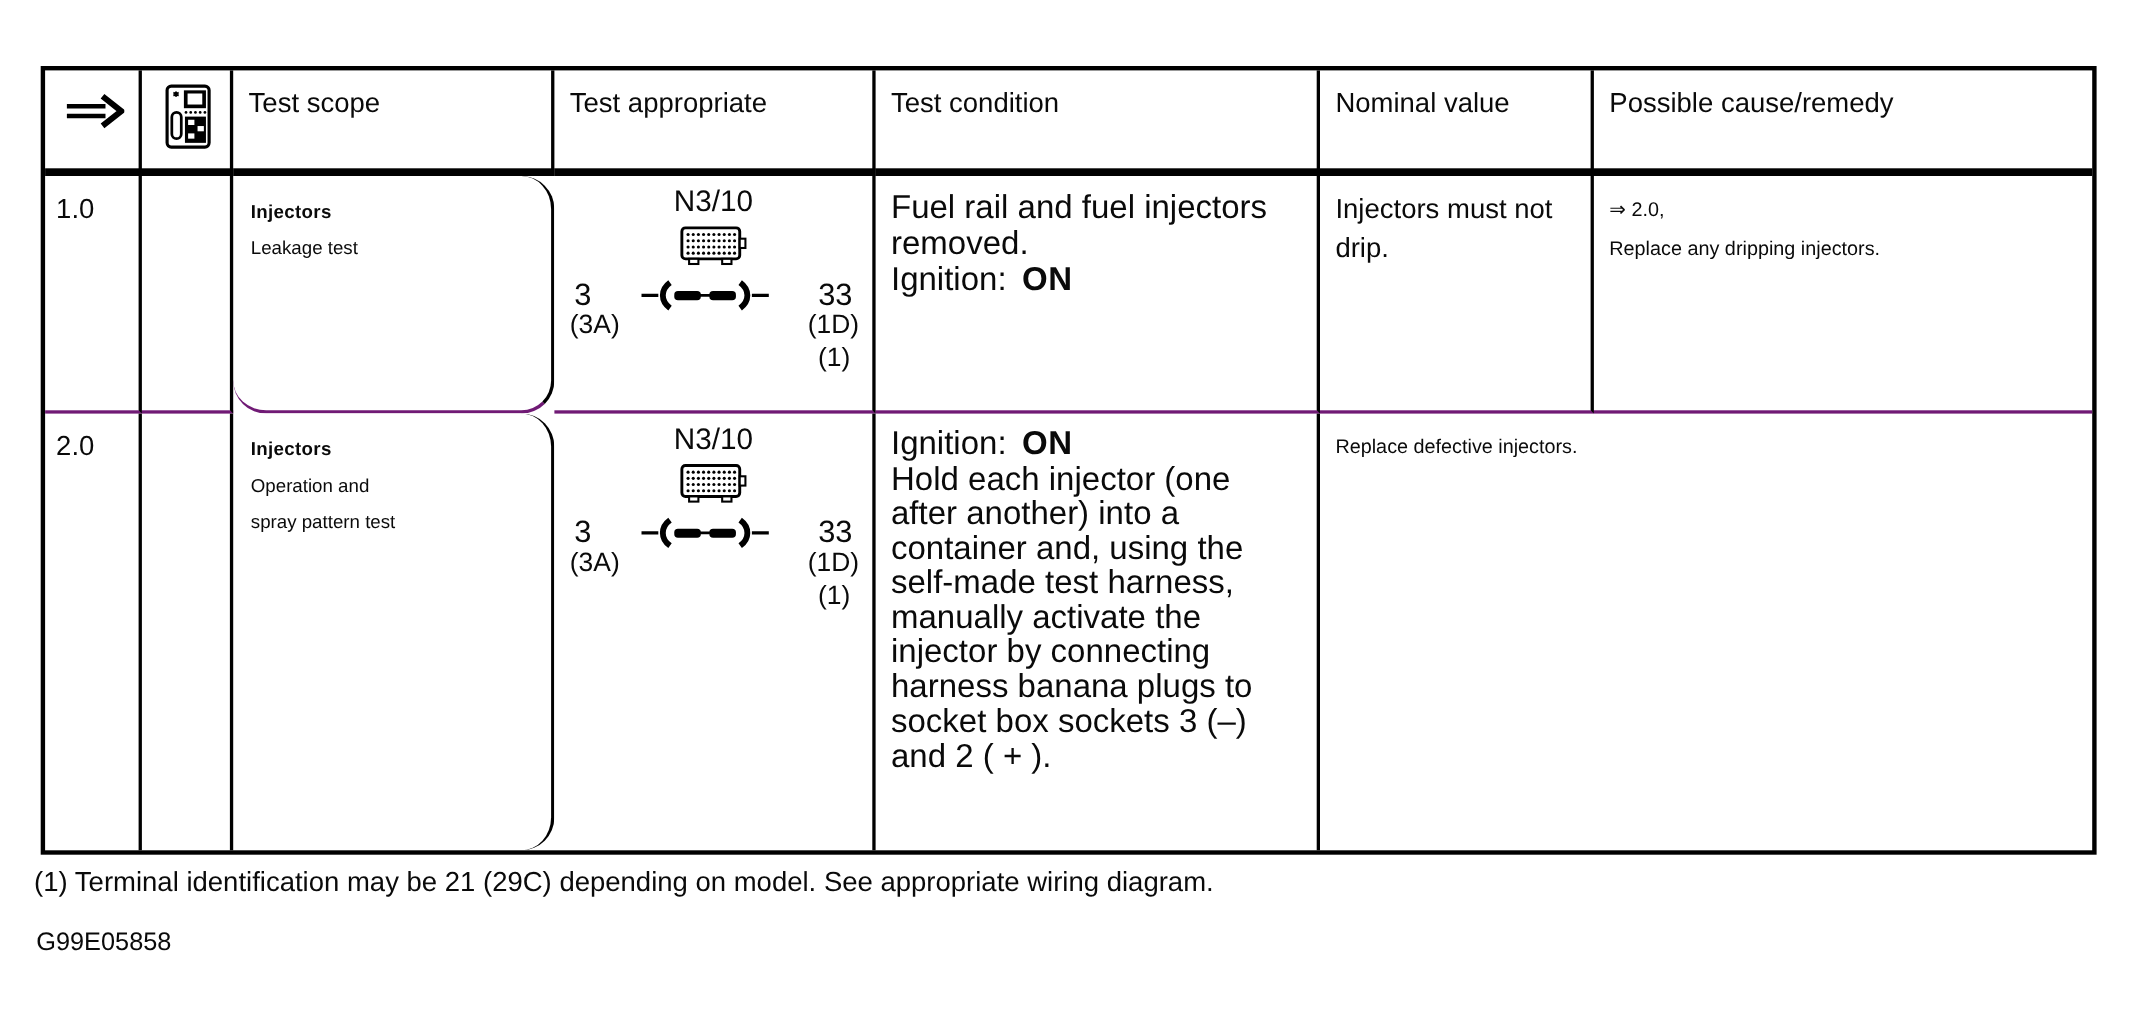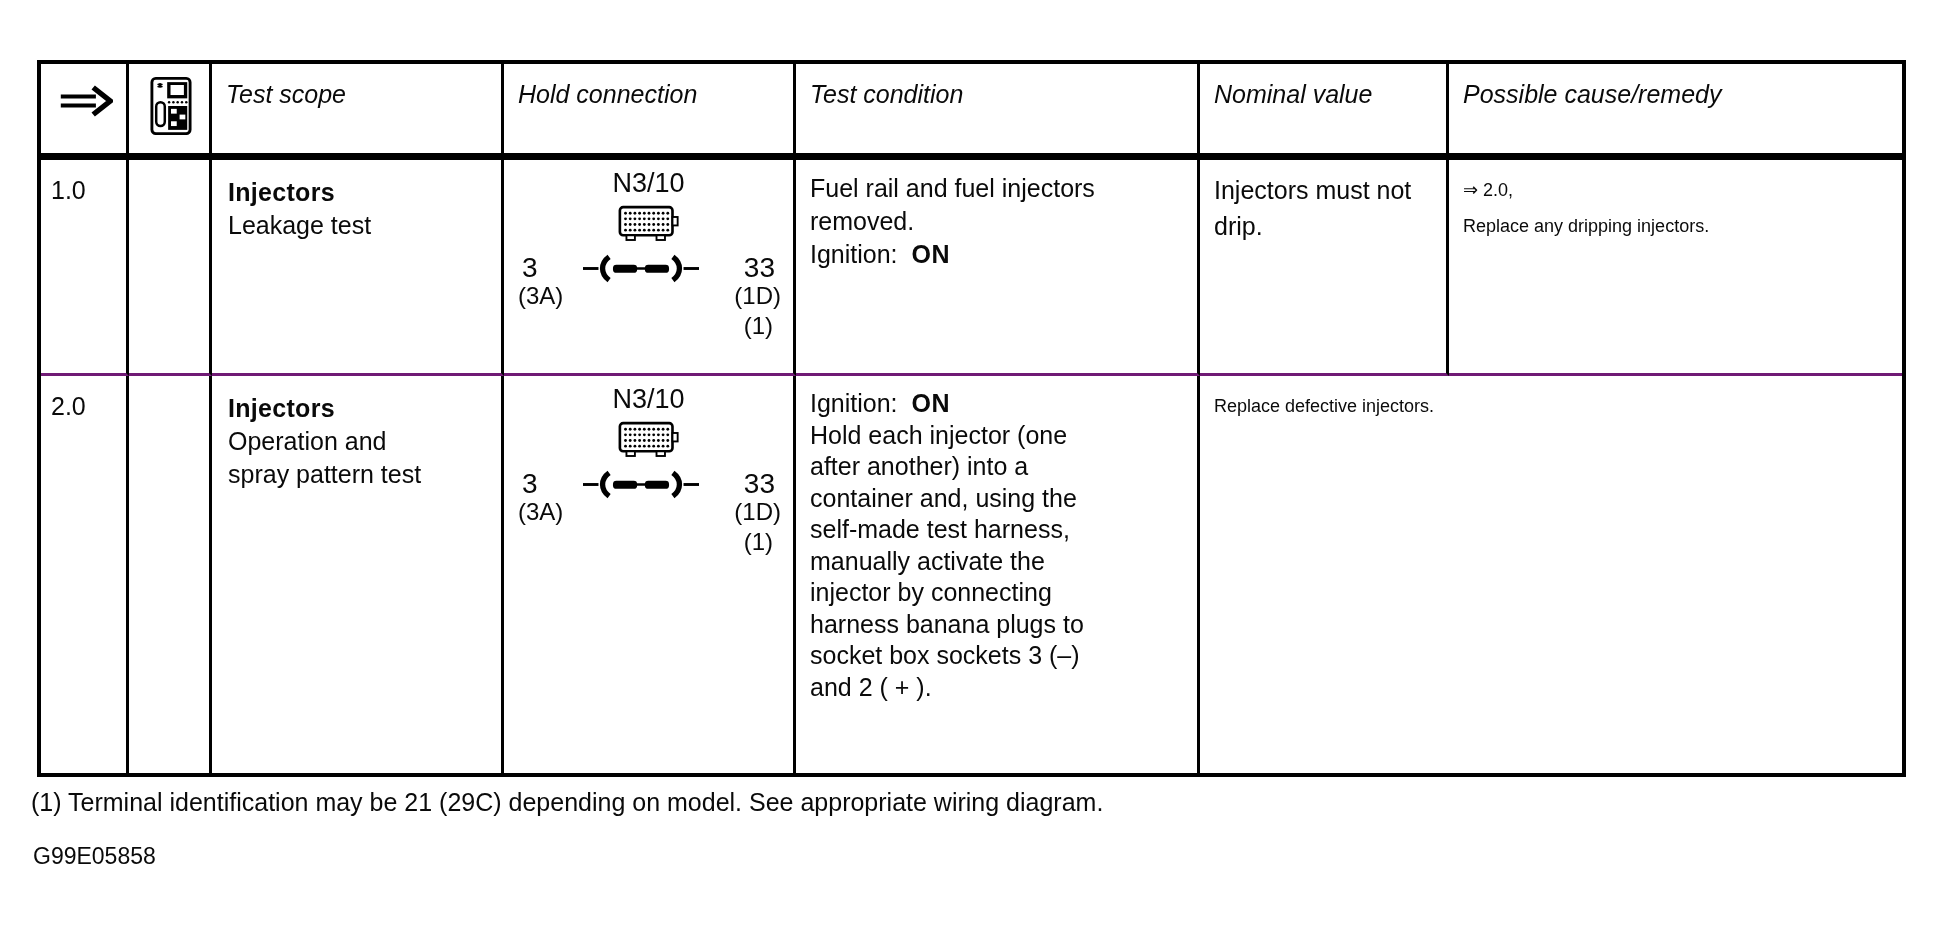--- a/index.html
+++ b/index.html
@@ -9,39 +9,39 @@
 
   .test-table {
     position:absolute; left:37px; top:60px; width:1869px; height:717px;
     border:4px solid #000; background:#fff;
     display:grid;
     grid-template-columns:88px 83px 292px 292px 404px 249px auto;
     grid-template-rows:96px 216px auto;
   }
   .cell { border-right:3px solid #000; border-bottom:3px solid #701a75; overflow:hidden; }
   .lastcol { border-right:none; }
-  .hcell { border-bottom:7px solid #000; font-size:25px; padding:16px 10px 0 14px;font-style:italic; }
+  .hcell { border-bottom:7px solid #000; font-size:25px; padding:16px 10px 0 14px; }
   .r2 { border-bottom:none; }
 
   .arrow-cell { display:flex; justify-content:center; padding-top:20px; }
   .tester-cell { display:flex; justify-content:center; padding-top:12px; }
 
   .idcell { font-size:25px; padding:16px 0 0 10px; }
-  .scope { font-size:25px; line-height:33px; padding:16px 8px 0 16px; }
+  .scope { font-size:17px; line-height:33px; padding:16px 8px 0 16px;border-radius:30px; }
   .scope .ttl { font-weight:bold; letter-spacing:.3px; }
 
   .conncell { display:flex; flex-direction:column; align-items:center; padding-top:8px; font-size:25px; }
   .conn-label { font-size:27px; margin-bottom:6px;text-align:right; }
   .pin-row { width:100%; display:flex; align-items:center; justify-content:space-between;
     padding:0 18px 0 18px; margin-top:8px; font-size:28px; }
   .sub-row { width:100%; display:flex; justify-content:space-between;
     padding:0 12px 0 14px; font-size:24px; margin-top:-2px; }
   .note-row { width:100%; text-align:right; padding-right:20px; font-size:24px; margin-top:2px; }
 
-  .txtcell { font-size:25px; line-height:33px; padding:12px 10px 0 14px; }
+  .txtcell { font-size:30px; line-height:33px; padding:12px 10px 0 14px; }
   .txtcell.tight { line-height:31.5px; }
   .boldon { font-weight:bold; margin-left:14px; letter-spacing:.5px; }
   .nomcell { font-size:25px; line-height:36px; padding:12px 18px 0 14px; }
   .remcell { font-size:18px; line-height:36px; padding:12px 10px 0 14px; }
 
   .footnote { position:absolute; left:31px; top:788px; font-size:25px; }
   .doccode  { position:absolute; left:33px; top:843px; font-size:23px; }
 
   svg { display:block; }
 </style>
@@ -70,21 +70,21 @@
           <circle cx="33.5" cy="27" r="1.3" fill="#000"></circle>
         <circle cx="38" cy="27" r="1.3" fill="#000"></circle>
         <rect x="6.5" y="27" width="9" height="25" rx="4.5" fill="none" stroke="#000" stroke-width="2.6"></rect>
         <rect x="19" y="31" width="20" height="25" fill="#000"></rect>
         <rect x="22" y="34" width="6" height="5" fill="#fff"></rect>
         <rect x="31" y="40" width="6" height="5" fill="#fff"></rect>
         <rect x="22" y="47" width="6" height="5" fill="#fff"></rect>
       </svg>
     </div>
     <div class="cell hcell">Test scope</div>
-    <div class="cell hcell">Hold connection</div>
+    <div class="cell hcell">Test appropriate</div>
     <div class="cell hcell">Test condition</div>
     <div class="cell hcell">Nominal value</div>
     <div class="cell hcell lastcol">Possible cause/remedy</div>
 
     <div class="cell idcell">1.0</div>
     <div class="cell"></div>
     <div class="cell scope">
       <div class="ttl">Injectors</div>
       <div>Leakage test</div>
     </div>

